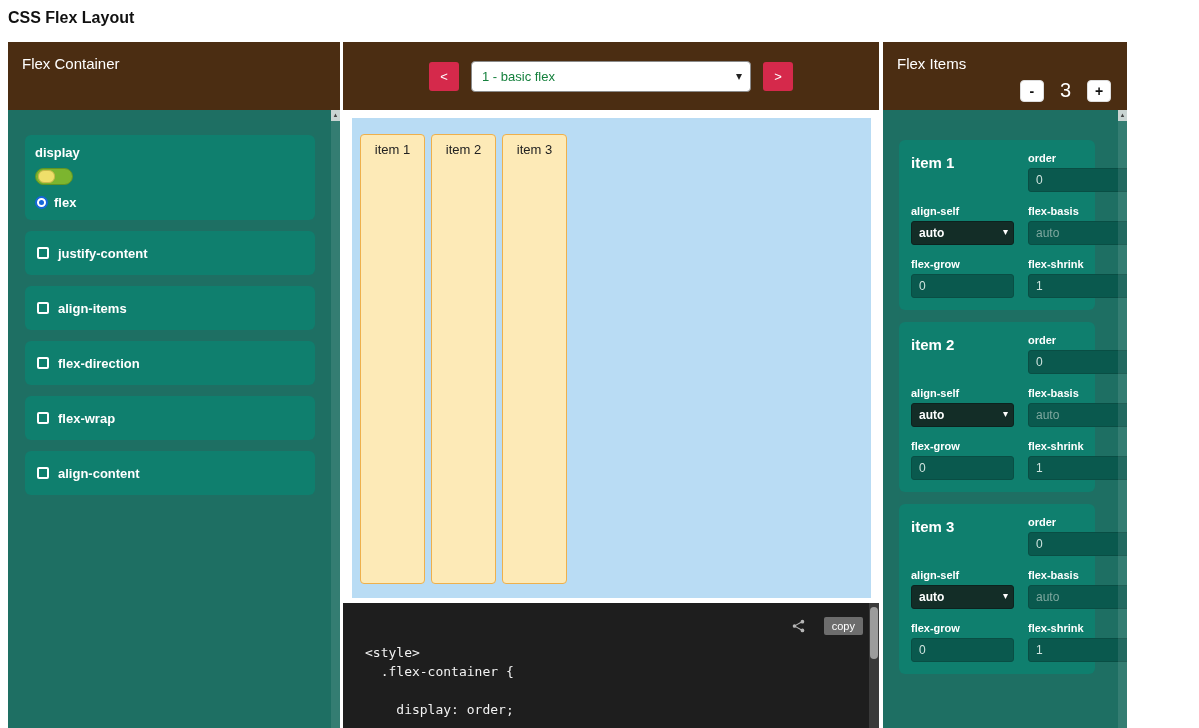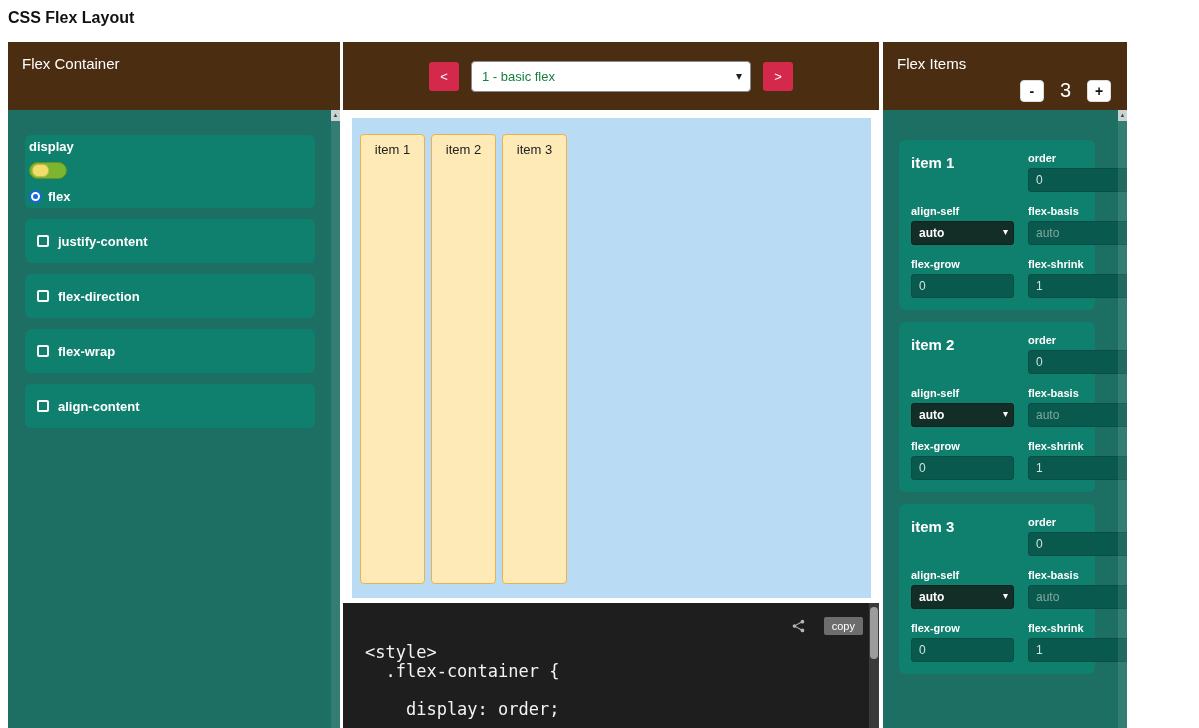--- a/index.html
+++ b/index.html
@@ -15,21 +15,21 @@
 
   .col-header { height:68px; background:#4b2d12; color:#fff; font-size:15px; }
   .pad-header { padding:13px 14px; }
 
   .col-body { position:absolute; top:68px; left:0; right:0; bottom:0; background:#1e6f63; overflow:hidden; }
 
   
   .card { background:#0f7f6e; border-radius:6px; }
 
   
-  .display-card { margin:25px 25px 11px 17px; padding:4px; }
+  .display-card { margin:25px 25px 11px 17px; padding:10px; }
   .card-label { color:#fff; font-weight:bold; font-size:13px; }
   .toggle { margin-top:8px; width:38px; height:17px; background:#7cb52f; border:1px solid #639422; border-radius:9px; position:relative; cursor:pointer; }
   .toggle-knob { position:absolute; left:2px; top:1px; width:17px; height:13px; background:#efdf6a; border:1px solid #c9b94a; border-radius:6px; }
   .radio-row { margin-top:10px; display:flex; align-items:center; gap:6px; cursor:pointer; }
   .radio { width:13px; height:13px; border-radius:50%; border:2px solid #1667d9; background:#fff; display:inline-flex; align-items:center; justify-content:center; }
   .radio-dot { width:5px; height:5px; border-radius:50%; background:#1667d9; }
   .radio-label { color:#fff; font-weight:bold; font-size:13px; }
 
   .option-card { margin:11px 25px 0 17px; height:44px; padding:0 12px; display:flex; align-items:center; gap:9px; cursor:pointer; }
   .checkbox { width:12px; height:12px; border:2px solid #fff; border-radius:2px; background:transparent; flex:0 0 auto; }
@@ -48,21 +48,21 @@
   .preset-chevron { position:absolute; right:9px; top:8px; font-size:12px; color:#222; }
 
   .preview-area { position:absolute; top:68px; left:0; right:0; height:493px; background:#fff; }
   .flex-demo { position:absolute; left:9px; top:8px; width:519px; height:480px; background:#b9dcf4; padding:16px 8px 14px 8px; display:flex; align-items:stretch; }
   .flex-demo-item { width:65px; margin-right:6px; background:#fdeab7; border:1px solid #eeb04c; border-radius:4px; text-align:center; padding-top:7px; font-size:13px; color:#222; }
 
   .code-panel { position:absolute; left:0; right:0; top:561px; bottom:0; background:#1e1e1e; }
   .code-tools { position:absolute; top:14px; right:16px; display:flex; align-items:center; gap:18px; }
   .share-icon { display:inline-flex; cursor:pointer; }
   .copy-btn { background:#6d6d6d; color:#fff; border:none; border-radius:2px; font-size:11px; padding:3px 8px; cursor:pointer; }
-  .code { position:absolute; left:22px; top:40px; right:16px; font-family:"DejaVu Sans Mono", monospace; font-size:17px; line-height:19px; color:#f2f2f2; white-space:pre; }
+  .code { position:absolute; left:22px; top:40px; right:16px; font-family:"DejaVu Sans Mono", monospace; font-size:13px; line-height:19px; color:#f2f2f2; white-space:pre; }
   .code-line { min-height:19px; }
   .code-scrollbar { position:absolute; right:0; top:0; bottom:0; width:10px; background:#3a3a3a; cursor:pointer; }
   .code-thumb { position:absolute; left:1px; top:4px; width:8px; height:52px; background:#9c9c9c; border-radius:4px; }
 
   
   .right-header { position:relative; padding:13px 14px; }
   .count-controls { position:absolute; right:16px; bottom:8px; display:flex; align-items:center; gap:16px; }
   .count-btn { width:24px; height:22px; background:#fff; color:#111; border:1px solid #ddd; border-radius:4px; font-size:14px; font-weight:bold; line-height:1; cursor:pointer; }
   .count { color:#fff; font-size:20px; }
 
@@ -101,20 +101,24 @@
           <span class="radio-label">flex</span>
         </div>
       </div>
 
       <div class="card option-card">
         <span class="checkbox"></span>
         <span class="option-label">justify-content</span>
       </div>
       <div class="card option-card">
         <span class="checkbox"></span>
+        <span class="option-label">align-items</span>
+      </div>
+      <div class="card option-card">
+        <span class="checkbox"></span>
         <span class="option-label">flex-direction</span>
       </div>
       <div class="card option-card">
         <span class="checkbox"></span>
         <span class="option-label">flex-wrap</span>
       </div>
       <div class="card option-card">
         <span class="checkbox"></span>
         <span class="option-label">align-content</span>
       </div>

